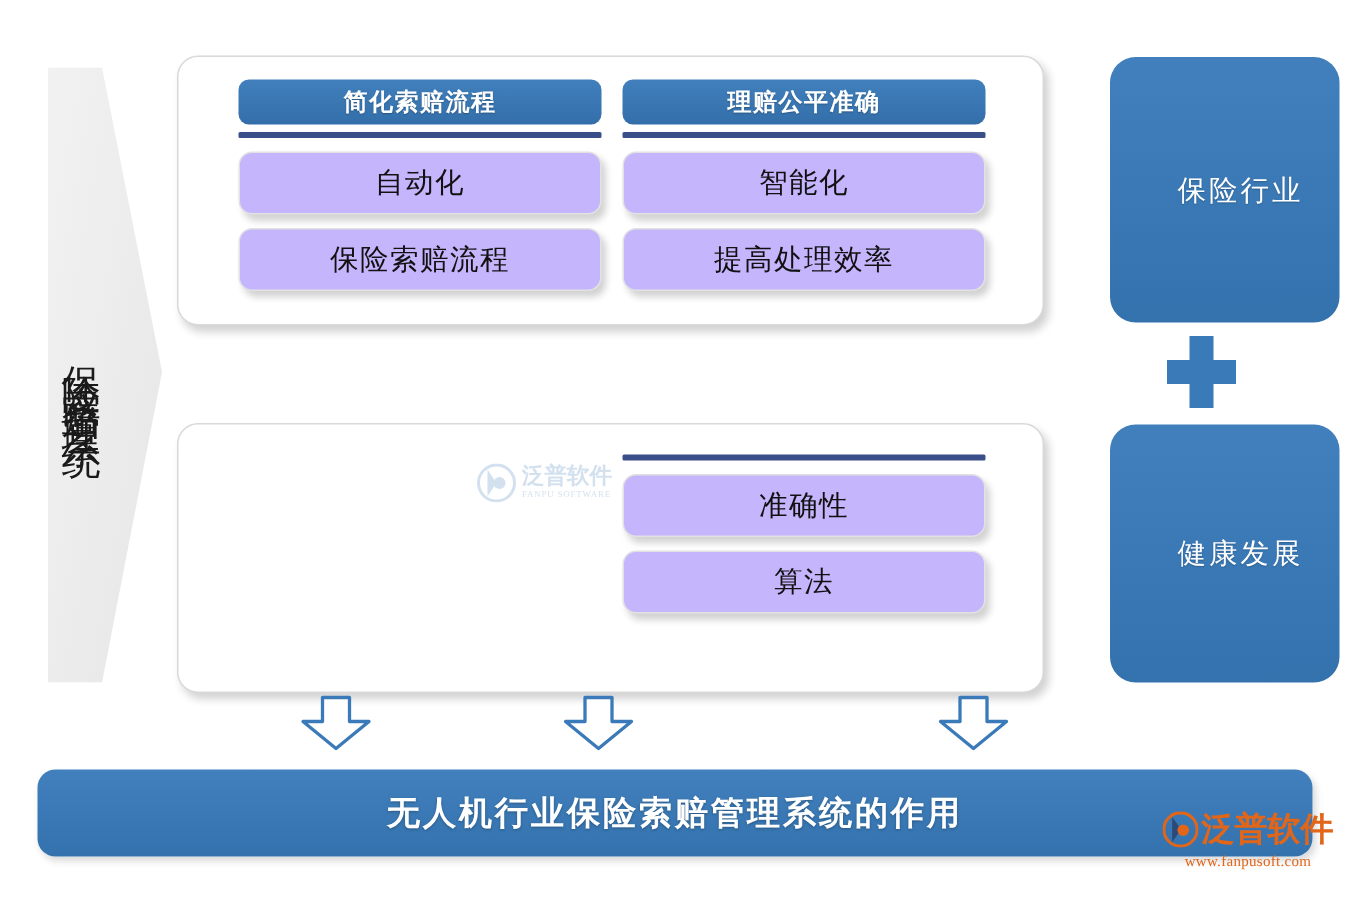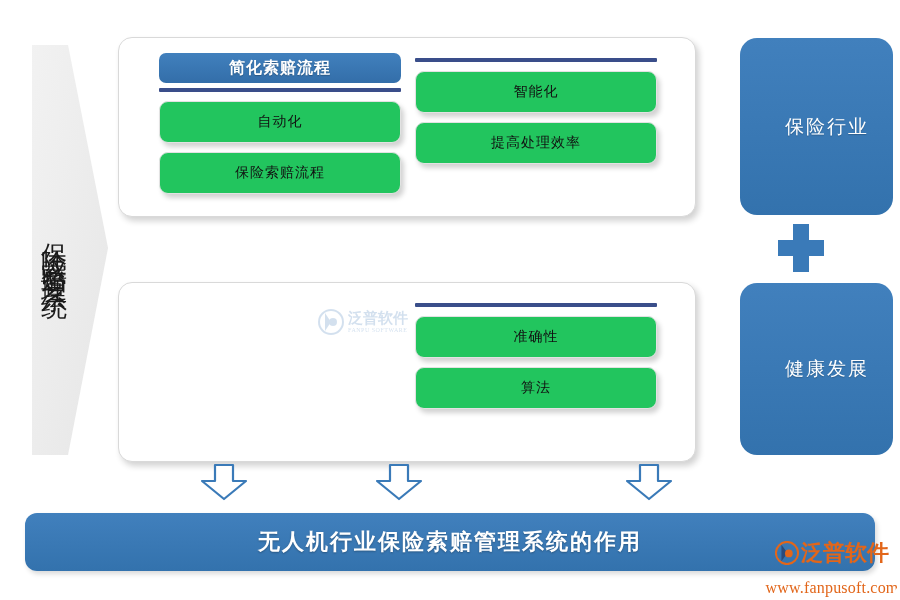--- a/index.html
+++ b/index.html
@@ -99,28 +99,28 @@
   }
   .head-rule {
     height: 4px;
     margin-top: 5px;
     background: #3a4e8a;
     border-radius: 1px;
   }
   .item-pill {
     margin-top: 9px;
     height: 42px;
-    background: #22c55e;
+    background: #c4b5fd;
     border: 1px solid #e2e2e2;
     border-radius: 9px;
     box-shadow: 3px 4px 5px rgba(0,0,0,0.18);
     display: flex;
     align-items: center;
     justify-content: center;
-    font-size: 14px;
+    font-size: 19px;
     color: #111111;
     box-sizing: border-box;
     letter-spacing: 1px;
     font-family: Liberation Serif, serif;
   }
 
   
   .side-block {
     position: absolute;
     left: 740px;
@@ -219,25 +219,25 @@
     gap: 2px;
   }
   #brand-logo .logo-cn {
     font-size: 22px;
     font-weight: bold;
     color: #e2661a;
     letter-spacing: 0px;
     font-family: "Liberation Serif", "DejaVu Serif", serif;
   }
   #brand-logo .logo-url {
-    font-size: 16px;
+    font-size: 10px;
     color: #e2661a;
     font-family: "Liberation Serif", "DejaVu Serif", serif;
     letter-spacing: 0.2px;
-    margin-top: 11px;
+    margin-top: 1px;
   }
 </style>
 </head>
 <body>
 
 <div id="canvas">
 
   <div class="left-banner">
     <div class="chev"></div>
     <div class="chev-border"></div>
@@ -245,20 +245,21 @@
   </div>
 
   <div class="group" id="group-1">
     <div class="col col-left">
       <div class="pill-head">简化索赔流程</div>
       <div class="head-rule"></div>
       <div class="item-pill">自动化</div>
       <div class="item-pill">保险索赔流程</div>
     </div>
     <div class="col col-right">
+      <div class="pill-head">理赔公平准确</div>
       <div class="head-rule"></div>
       <div class="item-pill">智能化</div>
       <div class="item-pill">提高处理效率</div>
     </div>
   </div>
 
   <div class="group" id="group-2">
     <div class="col col-right">
       <div class="head-rule"></div>
       <div class="item-pill">准确性</div>

